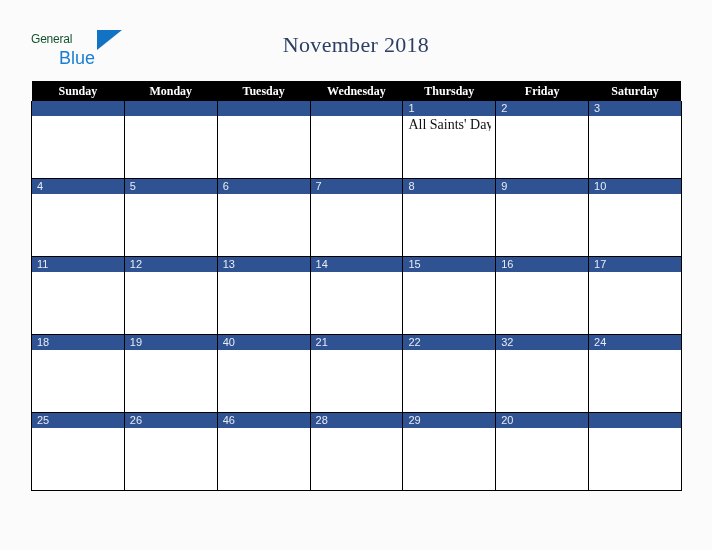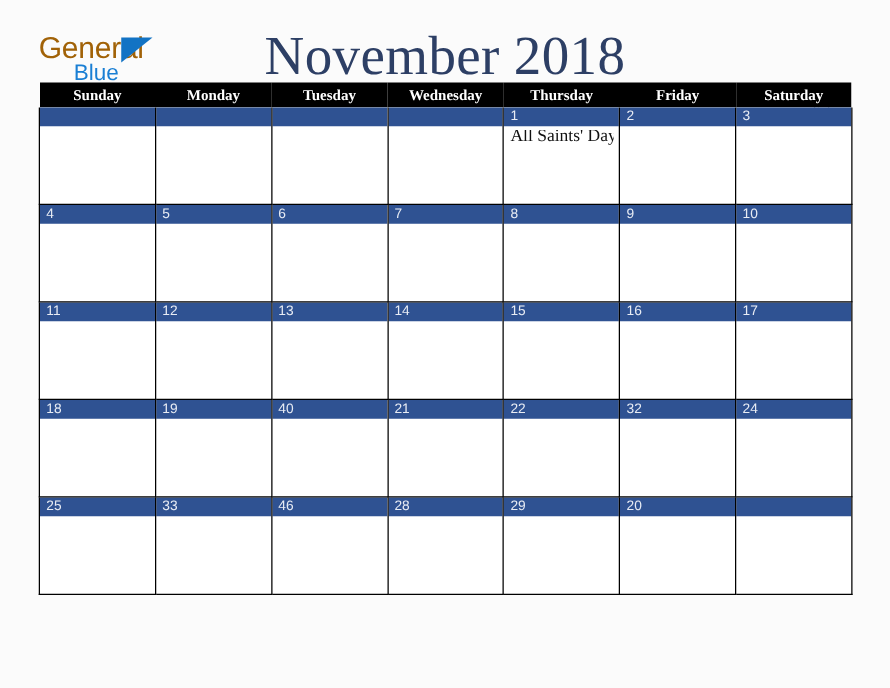--- a/index.html
+++ b/index.html
@@ -36,23 +36,23 @@
     left: 31px;
     top: 29px;
     width: 120px;
     height: 46px;
   }
   .logo-general {
     position: absolute;
     left: 0;
     top: 0;
     font-family: "Liberation Sans", "DejaVu Sans", sans-serif;
-    font-size: 24px;
+    font-size: 12px;
     line-height: 20px;
-    color: #a16207;
+    color: #14532d;
     letter-spacing: -0.2px;
   }
   .logo-triangle {
     position: absolute;
     left: 66px;
     top: 1px;
     width: 0;
     height: 0;
     border-left: 25px solid #1273c4;
     border-bottom: 20px solid transparent;
@@ -66,21 +66,21 @@
     line-height: 21px;
     color: #1a7fd4;
   }
 
   .cal-title {
     position: absolute;
     left: 0;
     top: 26px;
     width: 712px;
     text-align: center;
-    font-size: 44px;
+    font-size: 22px;
     line-height: 38px;
     color: #2d3f65;
     font-family: "Liberation Serif", "DejaVu Serif", serif;
     letter-spacing: 0.3px;
   }
 
   .cal-region {
     position: absolute;
     right: 42px;
     top: 44px;
@@ -88,21 +88,21 @@
     line-height: 18px;
     color: #3c4f75;
     font-family: "Liberation Serif", "DejaVu Serif", serif;
     margin-top: 36px;
   }
 
   
   .grid-wrap {
     position: absolute;
     left: 31px;
-    top: 66px;
+    top: 81px;
     width: 650px;
   }
 
   table.cal {
     border-collapse: collapse;
     table-layout: fixed;
     width: 650px;
   }
   table.cal col { width: 92.857px; }
 
@@ -321,21 +321,21 @@
               <div class="daybar">24</div>
               <div class="events"></div>
             </td>
           </tr>
           <tr>
             <td class="day">
               <div class="daybar">25</div>
               <div class="events"></div>
             </td>
             <td class="day">
-              <div class="daybar">33</div>
+              <div class="daybar">26</div>
               <div class="events"></div>
             </td>
             <td class="day">
               <div class="daybar">46</div>
               <div class="events"></div>
             </td>
             <td class="day">
               <div class="daybar">28</div>
               <div class="events"></div>
             </td>

